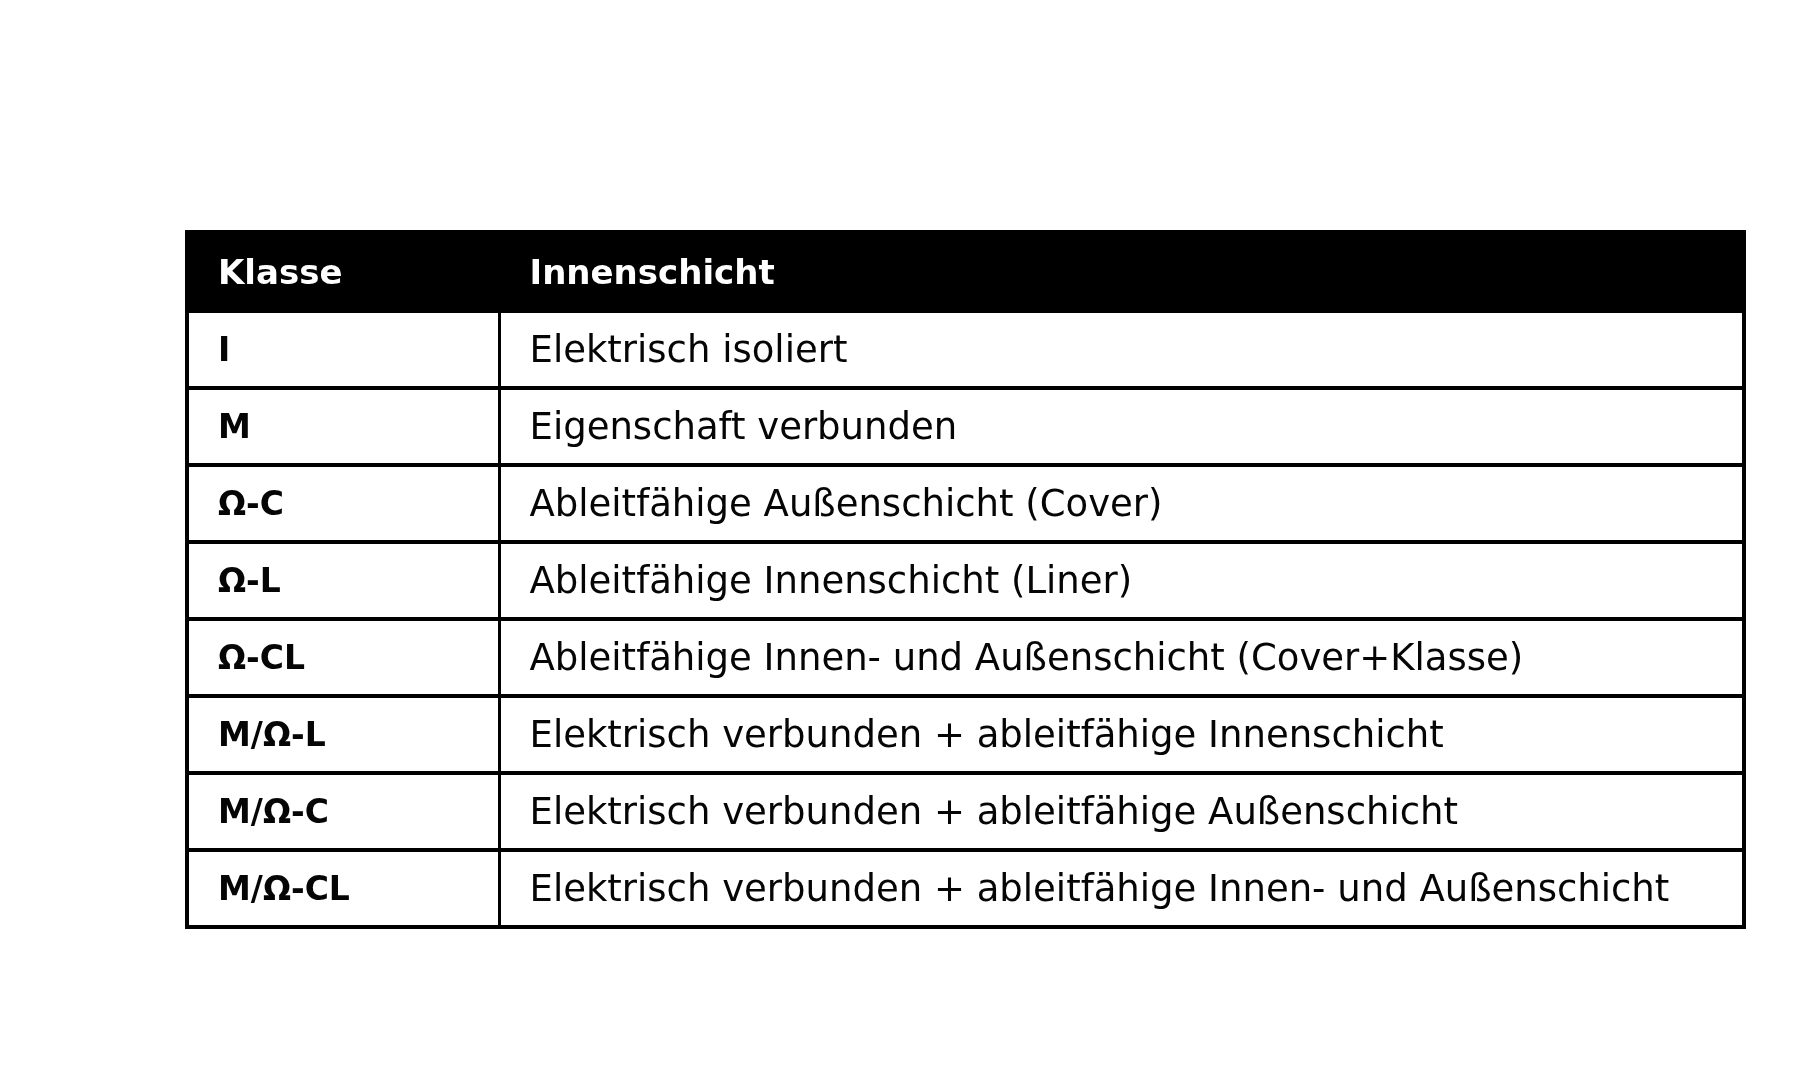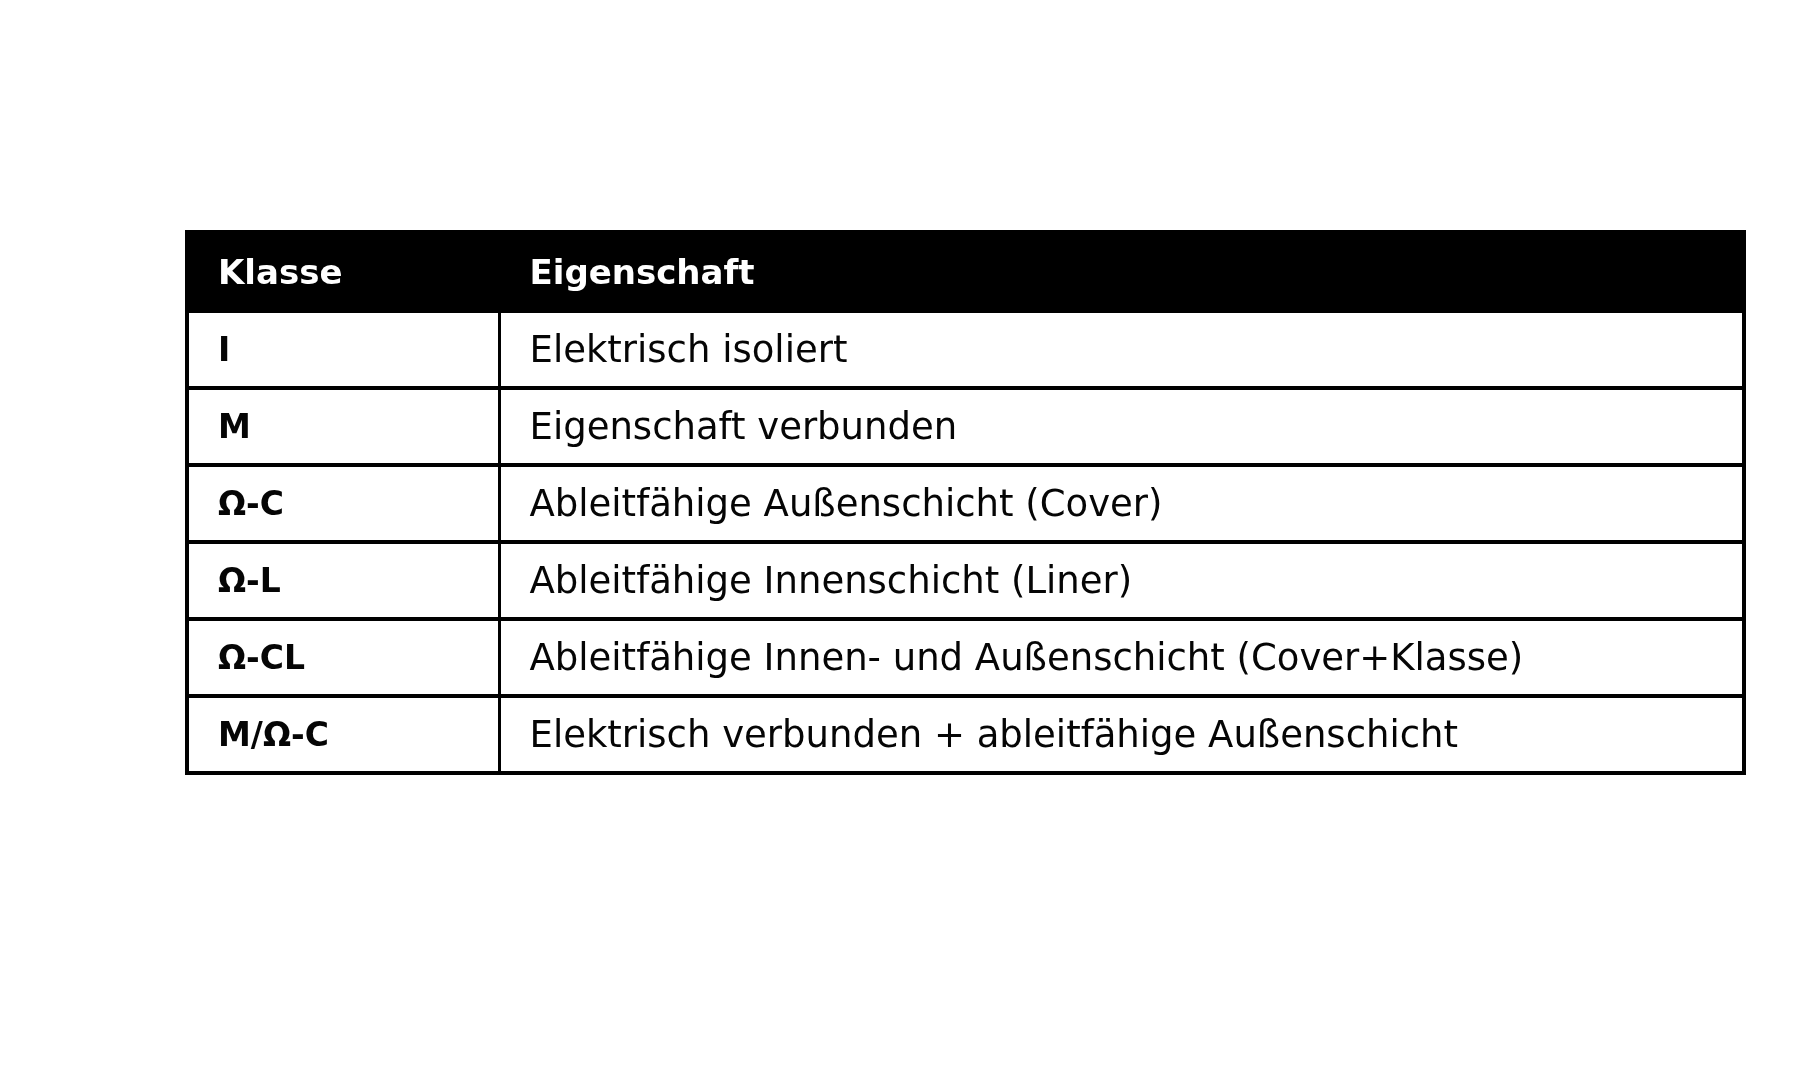--- a/index.html
+++ b/index.html
@@ -78,21 +78,21 @@
 <div class="page">
 
   <table class="klasse-table">
     <colgroup>
       <col class="col-klasse">
       <col class="col-eigenschaft">
     </colgroup>
     <thead>
       <tr>
         <th>Klasse</th>
-        <th>Eigenschaft</th>
+        <th>Innenschicht</th>
       </tr>
     </thead>
     <tbody>
       <tr>
         <td class="klasse-cell">I</td>
         <td>Elektrisch isoliert</td>
       </tr>
       <tr>
         <td class="klasse-cell">M</td>
         <td>Eigenschaft verbunden</td>
@@ -103,19 +103,27 @@
       </tr>
       <tr>
         <td class="klasse-cell">Ω-L</td>
         <td>Ableitfähige Innenschicht (Liner)</td>
       </tr>
       <tr>
         <td class="klasse-cell">Ω-CL</td>
         <td>Ableitfähige Innen- und Außenschicht (Cover+Klasse)</td>
       </tr>
       <tr>
+        <td class="klasse-cell">M/Ω-L</td>
+        <td>Elektrisch verbunden + ableitfähige Innenschicht</td>
+      </tr>
+      <tr>
         <td class="klasse-cell">M/Ω-C</td>
         <td>Elektrisch verbunden + ableitfähige Außenschicht</td>
+      </tr>
+      <tr>
+        <td class="klasse-cell">M/Ω-CL</td>
+        <td>Elektrisch verbunden + ableitfähige Innen- und Außenschicht</td>
       </tr>
     </tbody>
   </table>
 
 </div>
 
 </body></html>

